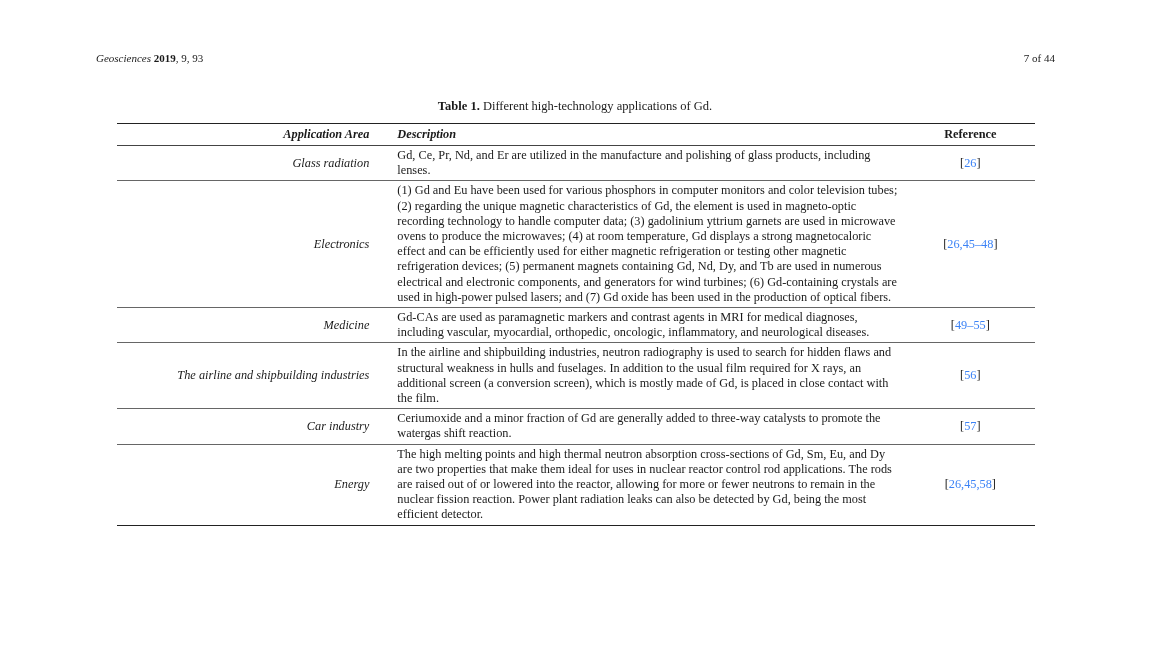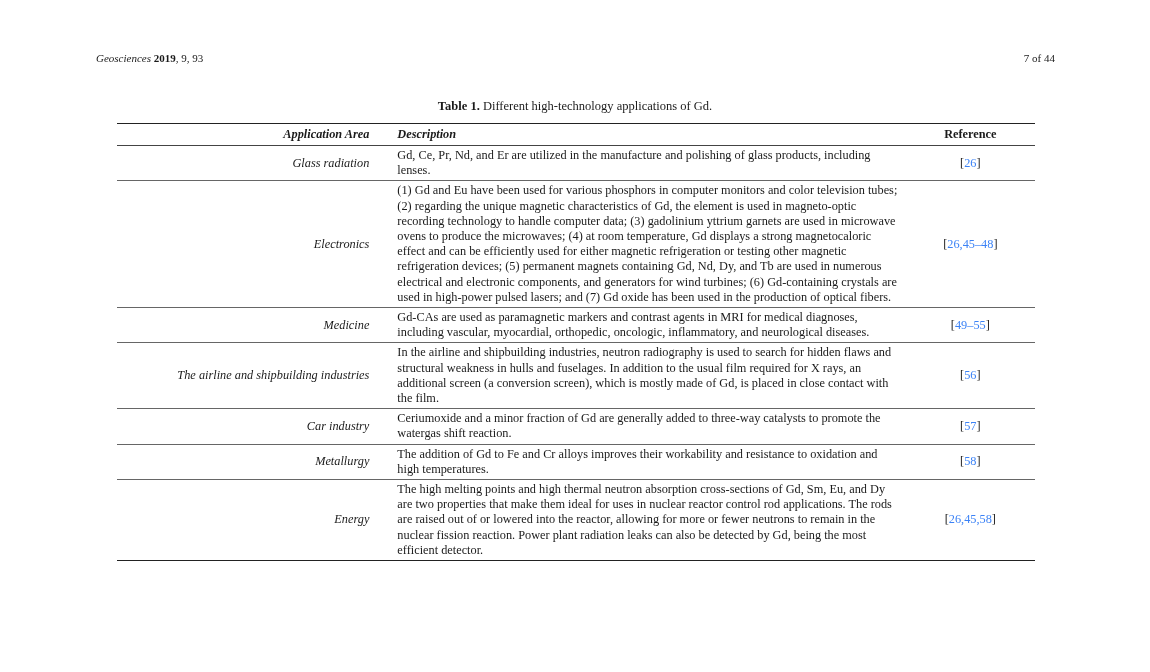--- a/index.html
+++ b/index.html
@@ -112,23 +112,18 @@
       <td class="col-area">The airline and shipbuilding industries</td>
       <td class="col-desc">In the airline and shipbuilding industries, neutron radiography is used to search for hidden flaws and structural weakness in hulls and fuselages. In addition to the usual film required for X rays, an additional screen (a conversion screen), which is mostly made of Gd, is placed in close contact with the film.</td>
       <td class="col-ref"><span class="ref-bracket">[</span><span class="ref">56</span><span class="ref-bracket">]</span></td>
     </tr>
     <tr>
       <td class="col-area">Car industry</td>
       <td class="col-desc">Ceriumoxide and a minor fraction of Gd are generally added to three-way catalysts to promote the watergas shift reaction.</td>
       <td class="col-ref"><span class="ref-bracket">[</span><span class="ref">57</span><span class="ref-bracket">]</span></td>
     </tr>
     <tr>
-      <td class="col-area">Metallurgy</td>
-      <td class="col-desc">The addition of Gd to Fe and Cr alloys improves their workability and resistance to oxidation and high temperatures.</td>
-      <td class="col-ref"><span class="ref-bracket">[</span><span class="ref">58</span><span class="ref-bracket">]</span></td>
-    </tr>
-    <tr>
       <td class="col-area">Energy</td>
       <td class="col-desc">The high melting points and high thermal neutron absorption cross-sections of Gd, Sm, Eu, and Dy are two properties that make them ideal for uses in nuclear reactor control rod applications. The rods are raised out of or lowered into the reactor, allowing for more or fewer neutrons to remain in the nuclear fission reaction. Power plant radiation leaks can also be detected by Gd, being the most efficient detector.</td>
       <td class="col-ref"><span class="ref-bracket">[</span><span class="ref">26,45,58</span><span class="ref-bracket">]</span></td>
     </tr>
   </tbody>
 </table>
 
 </body></html>

